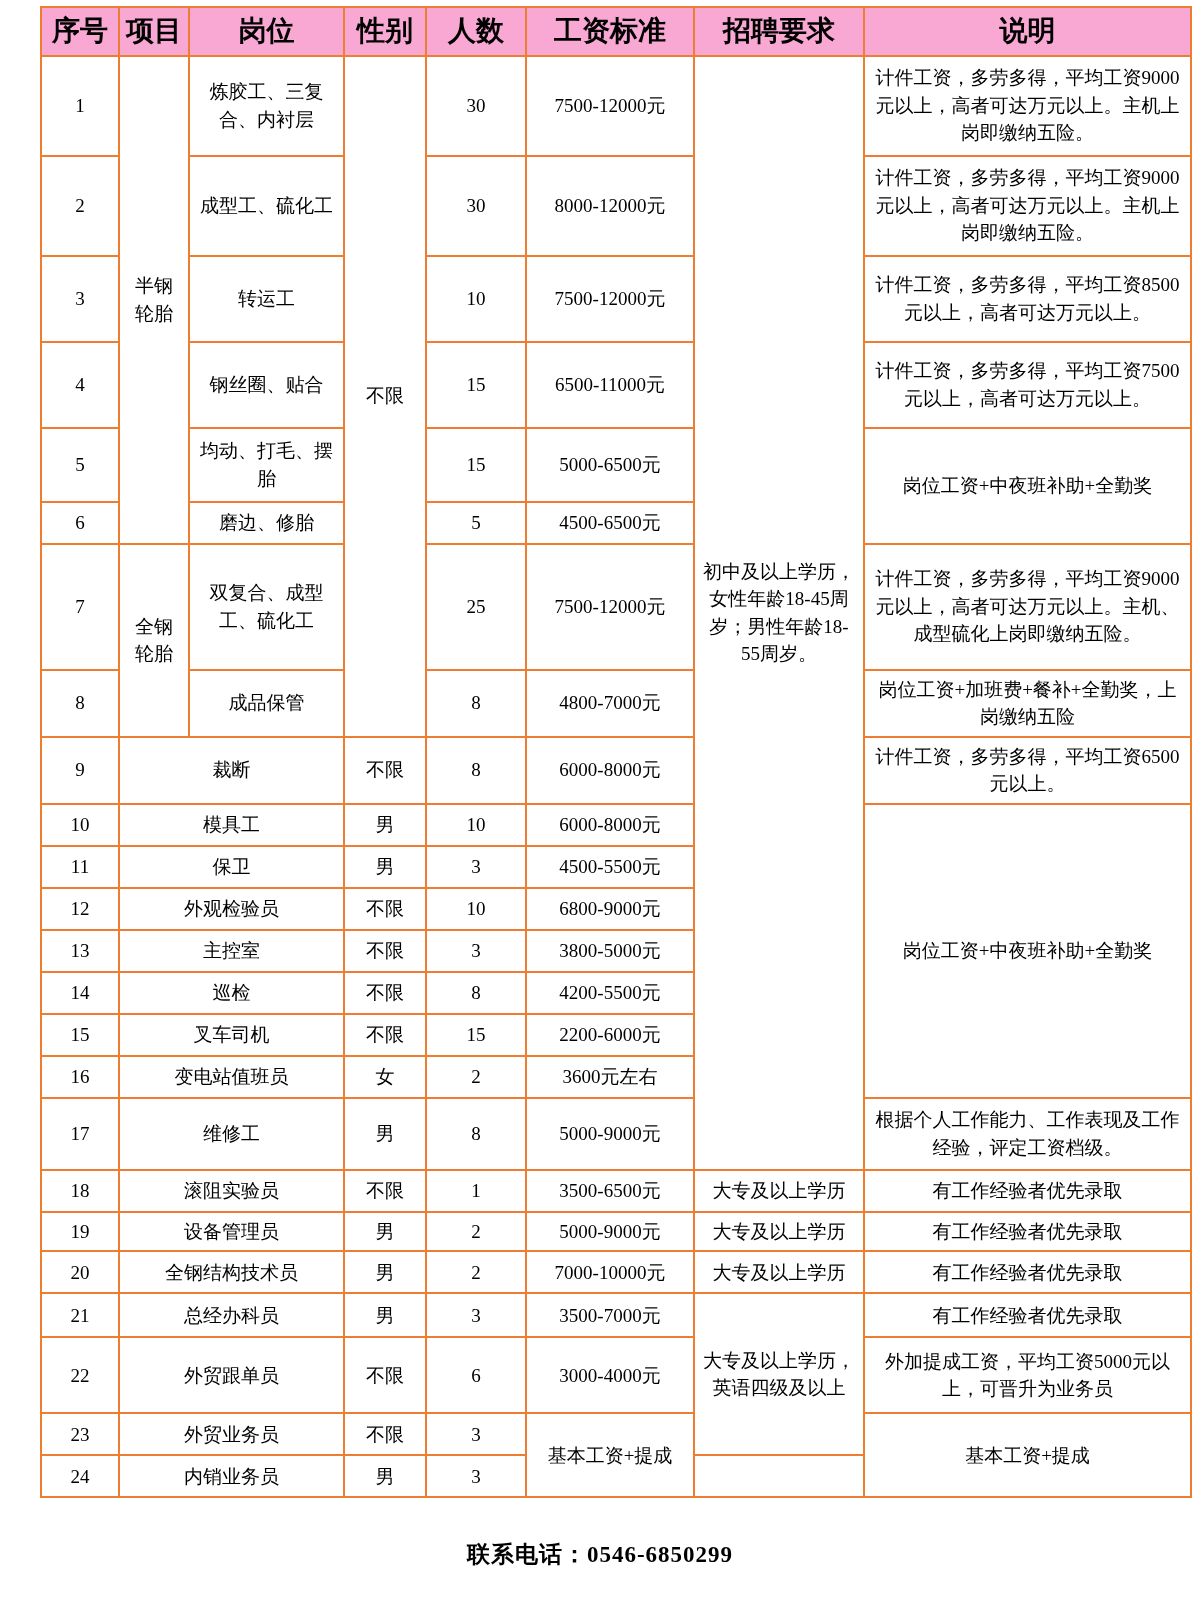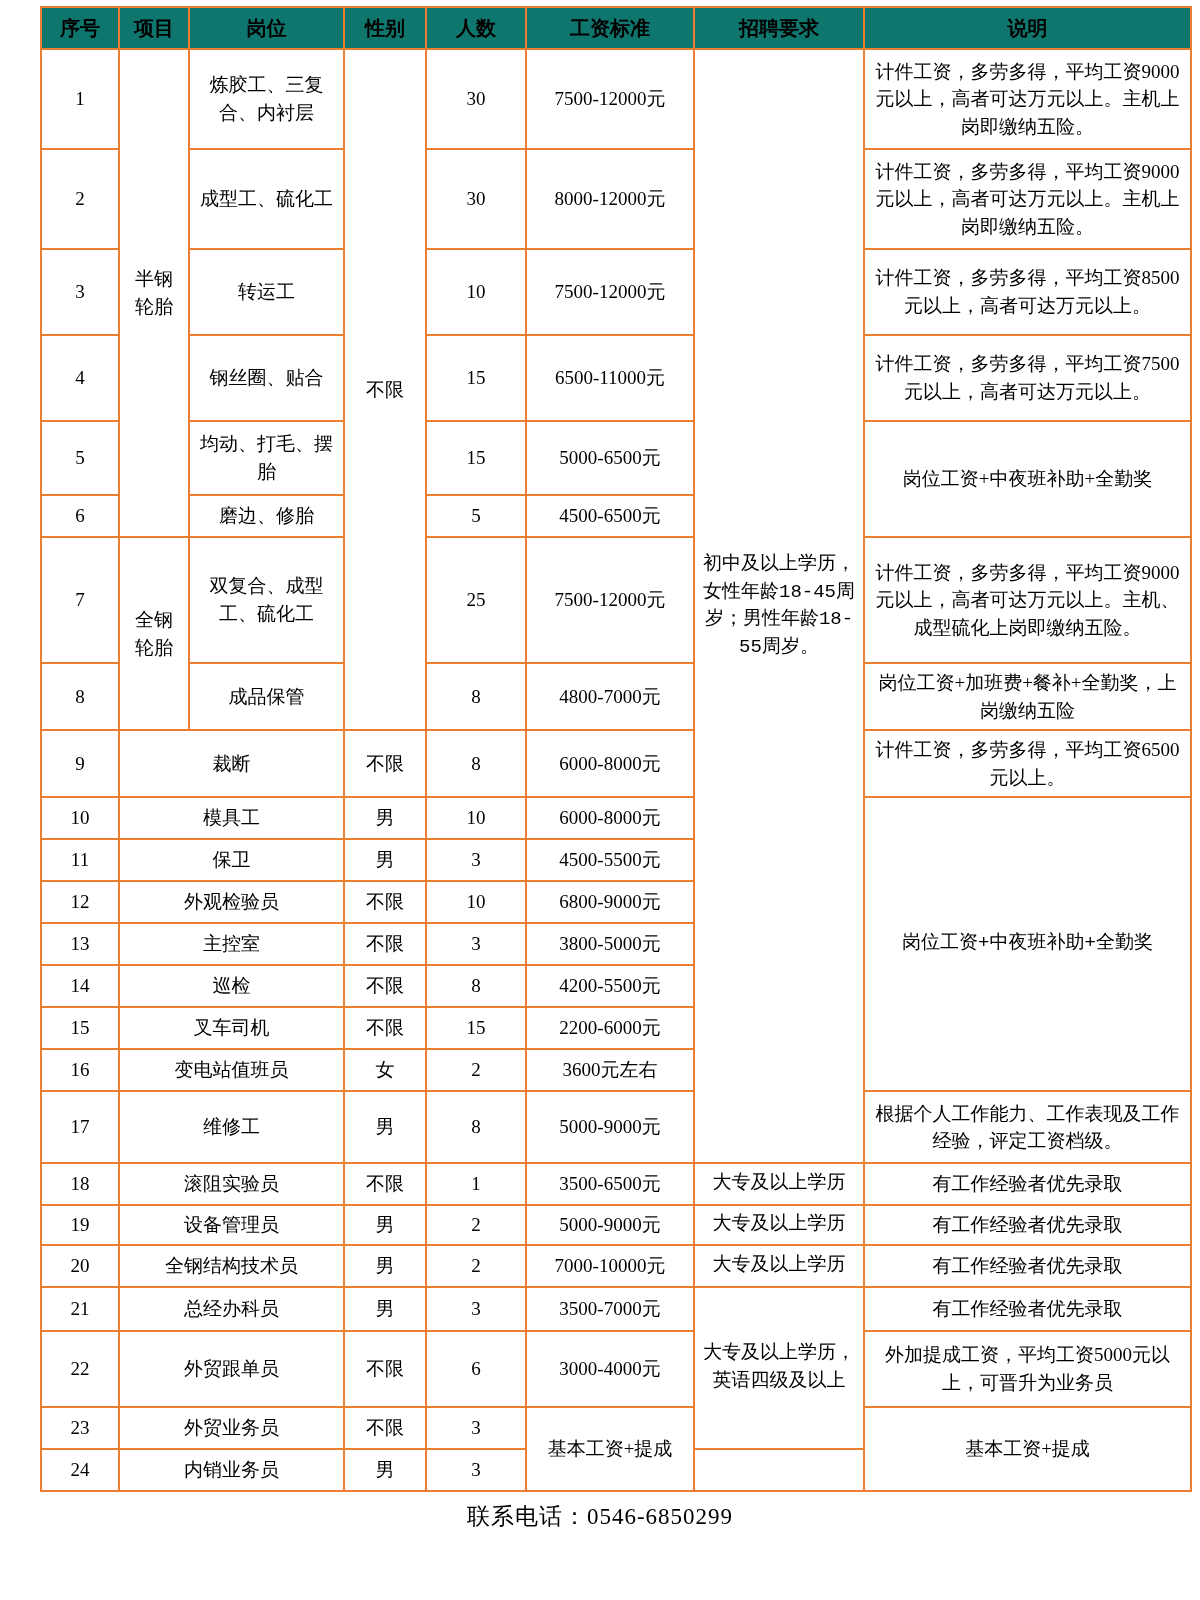--- a/index.html
+++ b/index.html
@@ -36,52 +36,52 @@
   table.jobs th, table.jobs td {
     border: 2px solid #ED7D31;
     text-align: center;
     vertical-align: middle;
     font-size: 19px;
     line-height: 1.45;
     padding: 5px 6px;
     box-sizing: border-box;
   }
   table.jobs thead th {
-    background: #0f766e;
+    background: #f9a8d4;
     font-weight: bold;
-    font-size: 20px;
+    font-size: 28px;
     height: 42px;
     padding: 3px 4px;
   }
   td.note, td.req {
     text-align: left;
     padding-left: 10px;
     padding-right: 8px;
     border-radius: 6px;
   }
   td.note.center, td.req.center {
     text-align: center;
-    font-family: Liberation Mono, monospace;
   }
   td.wage-merge {
     text-align: center;
   }
   .tight { line-height: 1.42; }
 
   .footer {
     width: 1150px;
     margin: 0 auto;
     text-align: center;
     padding-top: 8px;
   }
   .footer .line {
     font-size: 23px;
-    font-weight: normal;
+    font-weight: bold;
     line-height: 1.5;
     letter-spacing: 1px;
+    margin-top: 32px;
   }
 </style>
 </head>
 <body>
 
 <div class="sheet">
   <table class="jobs">
     <colgroup>
       <col class="c-no">
         <col class="c-proj">

